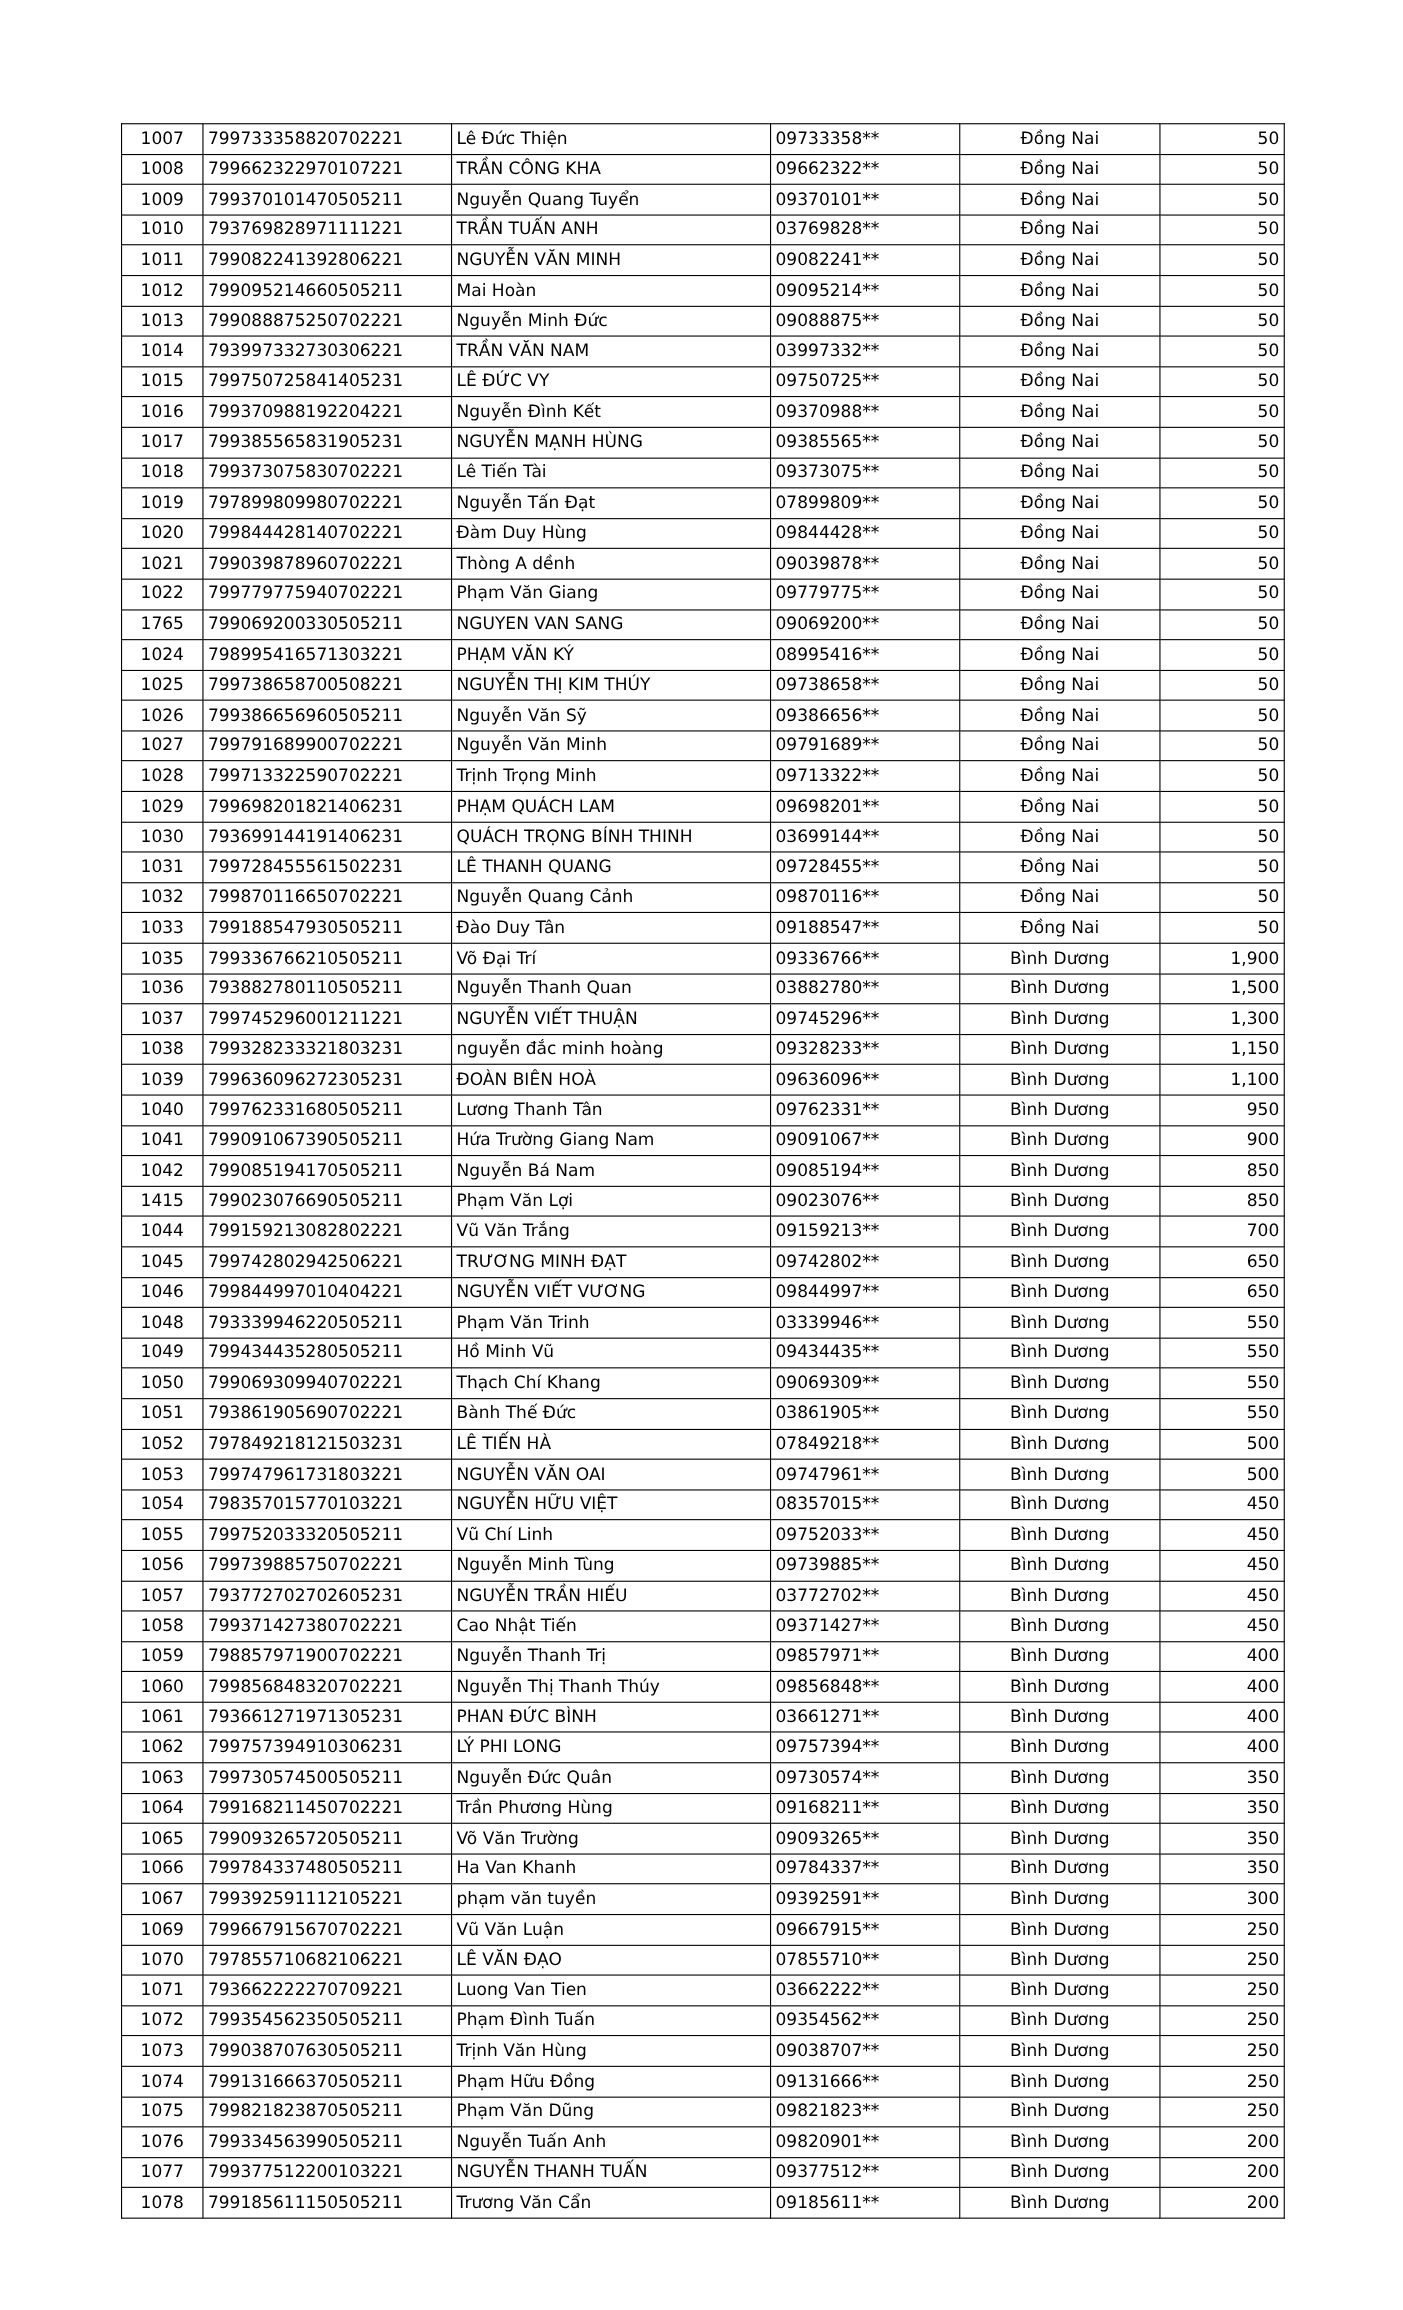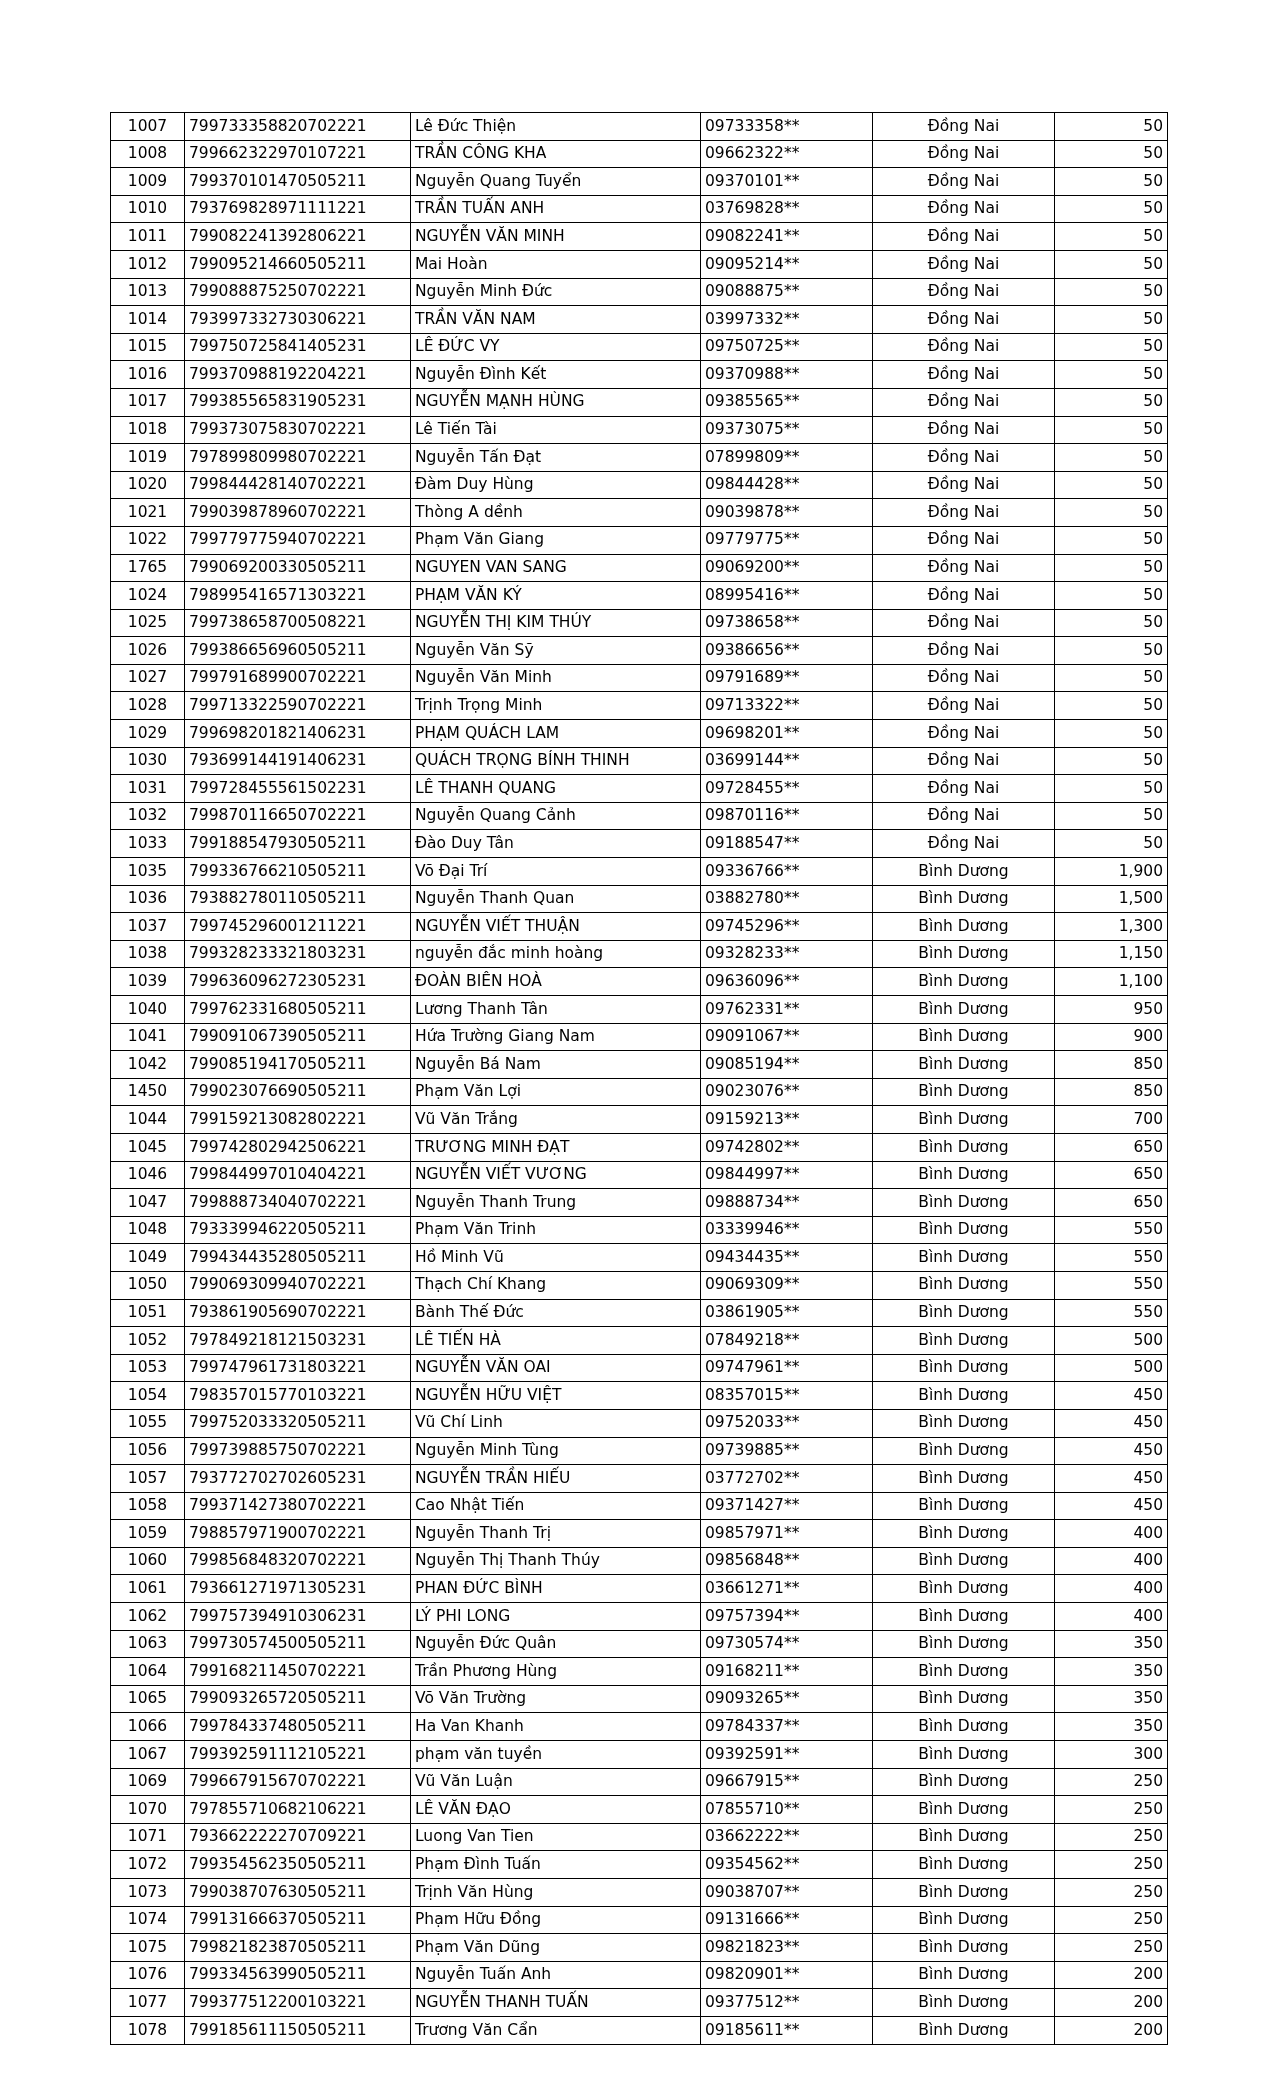--- a/index.html
+++ b/index.html
@@ -336,21 +336,21 @@
         </tr>
         <tr>
           <td class="idx">1042</td>
           <td class="code">799085194170505211</td>
           <td class="name">Nguyễn Bá Nam</td>
           <td class="phone">09085194**</td>
           <td class="prov">Bình Dương</td>
           <td class="amt">850</td>
         </tr>
         <tr>
-          <td class="idx">1450</td>
+          <td class="idx">1415</td>
           <td class="code">799023076690505211</td>
           <td class="name">Phạm Văn Lợi</td>
           <td class="phone">09023076**</td>
           <td class="prov">Bình Dương</td>
           <td class="amt">850</td>
         </tr>
         <tr>
           <td class="idx">1044</td>
           <td class="code">799159213082802221</td>
           <td class="name">Vũ Văn Trắng</td>
@@ -364,28 +364,20 @@
           <td class="name">TRƯƠNG MINH ĐẠT</td>
           <td class="phone">09742802**</td>
           <td class="prov">Bình Dương</td>
           <td class="amt">650</td>
         </tr>
         <tr>
           <td class="idx">1046</td>
           <td class="code">799844997010404221</td>
           <td class="name">NGUYỄN VIẾT VƯƠNG</td>
           <td class="phone">09844997**</td>
-          <td class="prov">Bình Dương</td>
-          <td class="amt">650</td>
-        </tr>
-        <tr>
-          <td class="idx">1047</td>
-          <td class="code">799888734040702221</td>
-          <td class="name">Nguyễn Thanh Trung</td>
-          <td class="phone">09888734**</td>
           <td class="prov">Bình Dương</td>
           <td class="amt">650</td>
         </tr>
         <tr>
           <td class="idx">1048</td>
           <td class="code">793339946220505211</td>
           <td class="name">Phạm Văn Trinh</td>
           <td class="phone">03339946**</td>
           <td class="prov">Bình Dương</td>
           <td class="amt">550</td>

